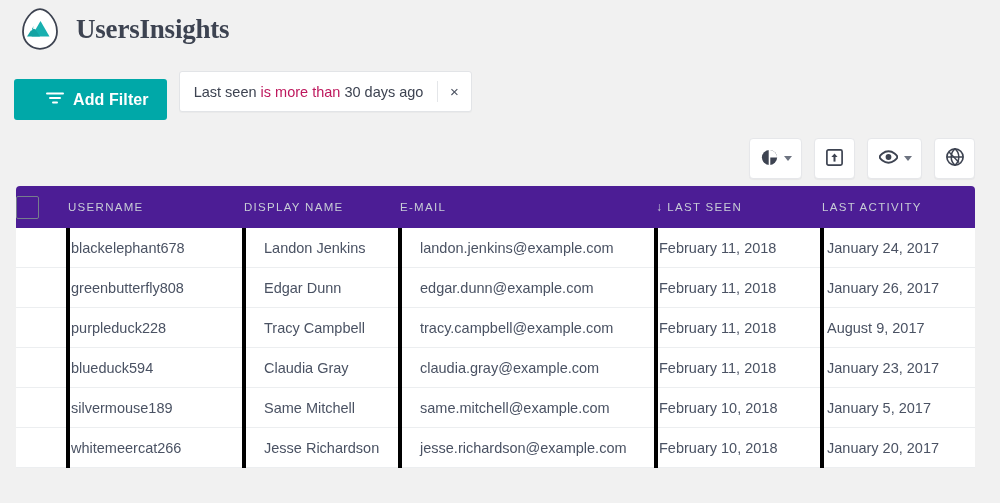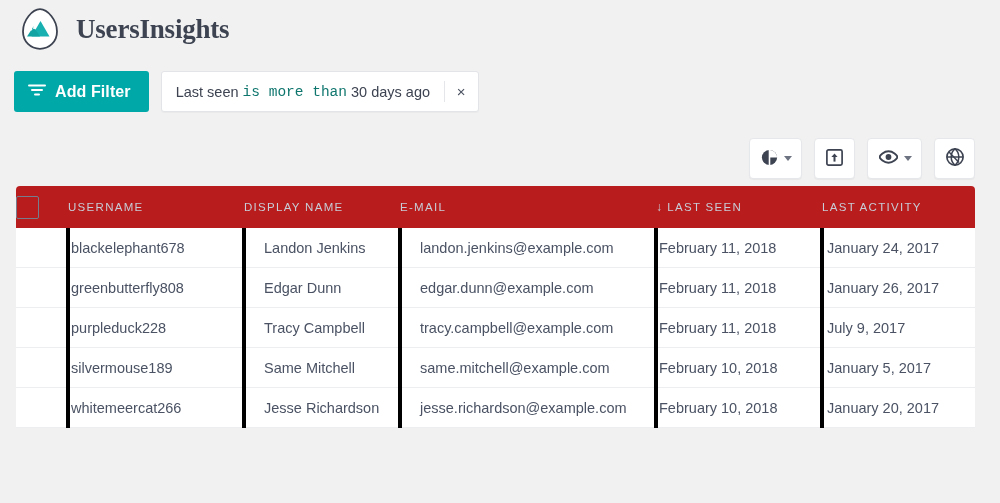--- a/index.html
+++ b/index.html
@@ -46,44 +46,45 @@
     display: flex;
     align-items: stretch;
     gap: 12px;
   }
   .add-filter-btn {
     background: #00a8a8;
     color: #ffffff;
     border: none;
     border-radius: 3px;
     height: 41px;
-    padding: 0 18px 0 14px;
+    padding: 0 18px 0 32px;
     display: flex;
     align-items: center;
     gap: 9px;
     font-size: 16px;
     font-weight: bold;
     font-family: "Liberation Sans", sans-serif;
     cursor: pointer;
     letter-spacing: 0.1px;
+    margin-top: 8px;
   }
   .funnel-icon { display:block; }
   .filter-chip {
     background: #ffffff;
     border: 1px solid #e2e4e7;
     border-radius: 3px;
     height: 39px;
     display: flex;
     align-items: center;
     padding: 0 2px 0 14px;
     font-size: 14.5px;
     box-shadow: 0 1px 1px rgba(0,0,0,0.03);
   }
   .chip-text { white-space: nowrap; color: #3d4351; }
-  .chip-op { color: #0f766e; font-family: Liberation Mono, monospace; }
+  .chip-op { color: #be185d; }
   .chip-sep {
     width: 1px;
     height: 21px;
     background: #e4e6e9;
     margin: 0 1px 0 14px;
   }
   .chip-close {
     width: 30px; height: 37px;
     display: flex; align-items: center; justify-content: center;
     color: #4a5160;
@@ -144,21 +145,21 @@
     border-radius: 4px 4px 0 0;
     overflow: hidden;
   }
   table.users {
     width: 959px;
     border-collapse: collapse;
     table-layout: fixed;
     background: #ffffff;
   }
   table.users thead th {
-    background: #b91c1c;
+    background: #4c1d95;
     color: #c7ccd6;
     font-size: 11.5px;
     font-weight: normal;
     letter-spacing: 1.3px;
     text-transform: uppercase;
     text-align: left;
     height: 42px;
     padding: 0;
     vertical-align: middle;
   }
@@ -335,21 +336,29 @@
             <td class="col-mail">edgar.dunn@example.com</td>
             <td class="col-seen">February 11, 2018</td>
             <td class="col-act">January 26, 2017</td>
           </tr>
           <tr>
             <td class="col-check"><span class="avatar" style="background: linear-gradient(160deg, rgb(201, 194, 187) 0%, rgb(141, 127, 120) 45%, rgb(58, 51, 52) 100%);"></span></td>
             <td class="col-user">purpleduck228</td>
             <td class="col-disp">Tracy Campbell</td>
             <td class="col-mail">tracy.campbell@example.com</td>
             <td class="col-seen">February 11, 2018</td>
-            <td class="col-act">July 9, 2017</td>
+            <td class="col-act">August 9, 2017</td>
+          </tr>
+          <tr>
+            <td class="col-check"><span class="avatar" style="background: linear-gradient(160deg, rgb(124, 106, 94) 0%, rgb(185, 161, 142) 45%, rgb(52, 40, 42) 100%);"></span></td>
+            <td class="col-user">blueduck594</td>
+            <td class="col-disp">Claudia Gray</td>
+            <td class="col-mail">claudia.gray@example.com</td>
+            <td class="col-seen">February 11, 2018</td>
+            <td class="col-act">January 23, 2017</td>
           </tr>
           <tr>
             <td class="col-check"><span class="avatar" style="background: linear-gradient(160deg, rgb(143, 166, 181) 0%, rgb(195, 205, 212) 45%, rgb(74, 90, 100) 100%);"></span></td>
             <td class="col-user">silvermouse189</td>
             <td class="col-disp">Same Mitchell</td>
             <td class="col-mail">same.mitchell@example.com</td>
             <td class="col-seen">February 10, 2018</td>
             <td class="col-act">January 5, 2017</td>
           </tr>
           <tr>

